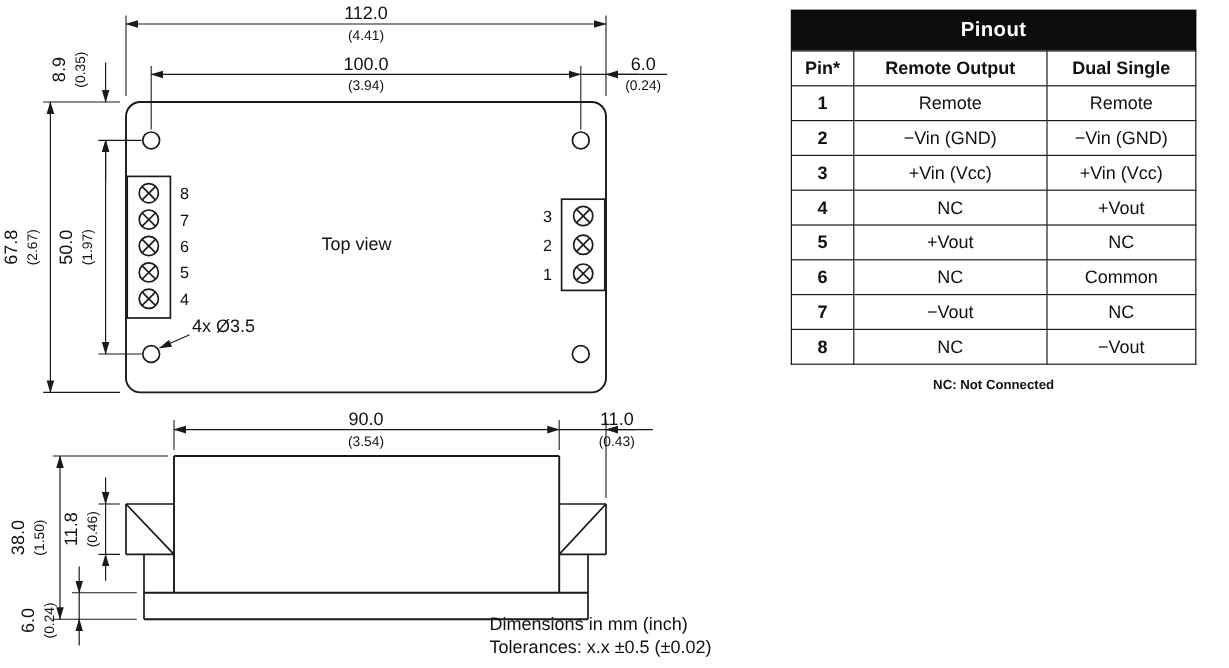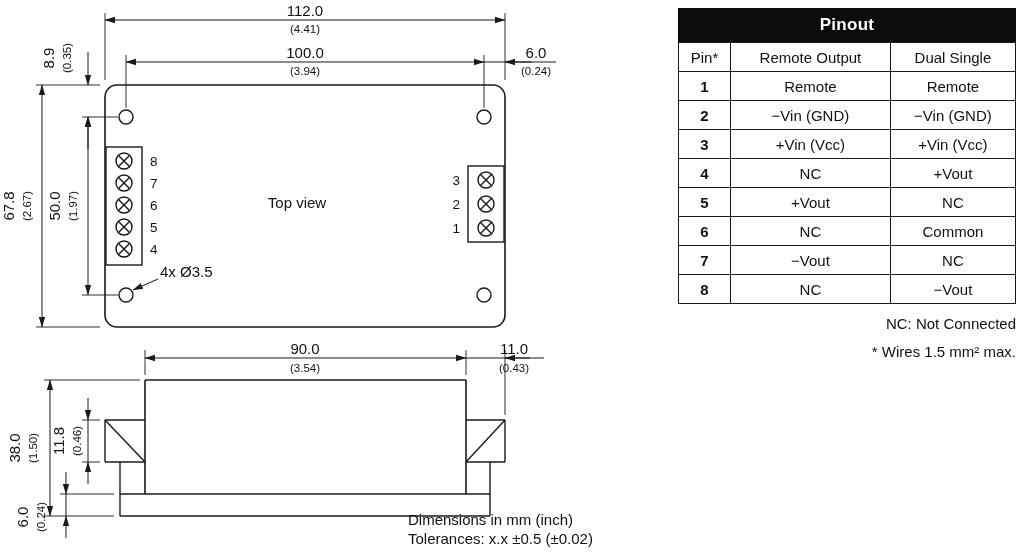--- a/index.html
+++ b/index.html
@@ -12,33 +12,33 @@
   .obj  { fill:none; stroke:#1a1a1a; stroke-width:1.6; }
   .obj2 { fill:none; stroke:#1a1a1a; stroke-width:1.4; }
   .dim  { fill:none; stroke:#1a1a1a; stroke-width:1; }
   .ext  { fill:none; stroke:#1a1a1a; stroke-width:0.9; }
   text  { fill:#111; font-family:"Liberation Sans", sans-serif; }
   .dm   { font-size:15px; text-anchor:middle; }
   .di   { font-size:11.5px; text-anchor:middle; }
   .lbl  { font-size:15px; }
   .pin-num { font-size:13.5px; }
   
-  .pinout-panel { position:absolute; left:678px; top:8px; width:338px; }
+  .pinout-panel { position:absolute; left:659px; top:8px; width:338px; }
   .pinout-title {
     background:#0c0c0c; color:#ffffff; font-weight:bold; font-size:17px;
     text-align:center; padding:7px 0; letter-spacing:0.3px;
   }
   .pinout-table { width:100%; border-collapse:collapse; font-size:15px; }
   .pinout-table th, .pinout-table td {
     border:1px solid #1a1a1a; text-align:center; padding:4px 4px; height:20px;
   }
-  .pinout-table th { font-weight:normal; }
+  .pinout-table th { font-weight:bold; }
   .pinout-table td.pin { font-weight:bold; }
   .col-pin { width:52px; }
-  .note { text-align:right; font-size:15px; margin-top:11px; }
+  .note { text-align:center; font-size:11px; margin-top:11px;font-weight:bold; }
 </style>
 </head>
 <body>
 
 <div id="stage">
 
   <svg class="drawing" width="660" height="557" viewBox="0 0 660 557">
     <defs>
       <marker id="arr" viewBox="0 0 10 10" refX="9.5" refY="5" markerWidth="10.5" markerHeight="10.5" orient="auto-start-reverse">
         <path d="M0,2 L10,5 L0,8 Z" fill="#1a1a1a"></path>
@@ -262,16 +262,15 @@
           <td>NC</td>
         </tr>
         <tr>
           <td class="pin">8</td>
           <td>NC</td>
           <td>−Vout</td>
         </tr>
       </tbody>
     </table>
     <div class="note">NC: Not Connected</div>
-    <div class="note">* Wires 1.5 mm² max.</div>
   </div>
 
 </div>
 
 </body></html>

